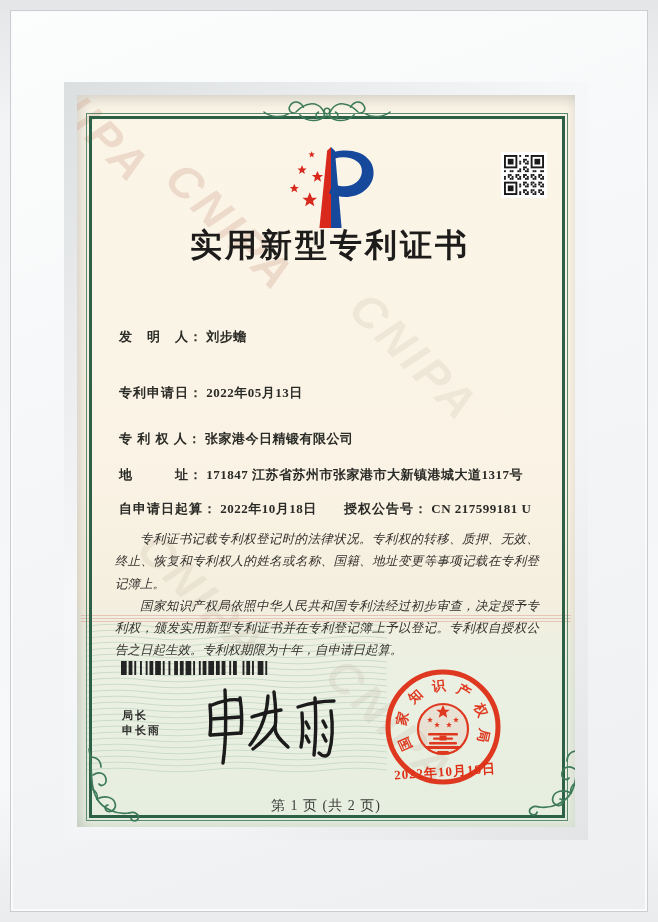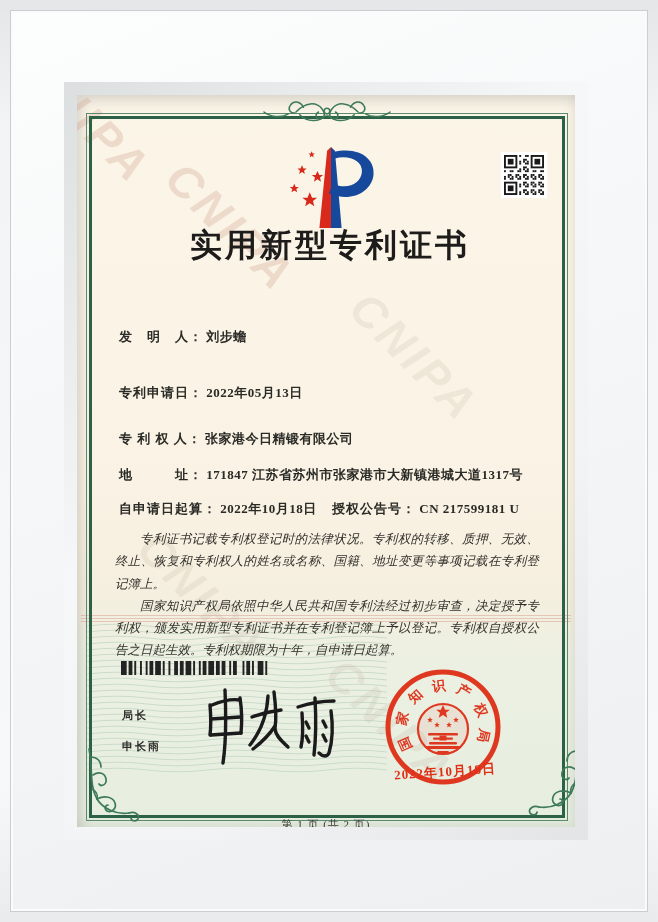--- a/index.html
+++ b/index.html
@@ -40,40 +40,40 @@
   .certno{position:absolute;left:40px;top:52px;font-size:13px;color:#4c4a44;letter-spacing:2px;}
   .logo{position:absolute;left:204px;top:50px;width:100px;height:85px;}
   .qr{position:absolute;left:424px;top:57px;width:46px;height:46px;background:#fff;padding:3px;box-sizing:border-box;}
   .qr svg{width:100%;height:100%;display:block;}
   .title{position:absolute;left:4px;top:129px;width:100%;text-align:center;
     font-size:32px;font-weight:700;color:#1d1c1a;letter-spacing:3px;}
 
   .row{position:absolute;left:42px;width:430px;font-size:13px;color:#2a2a26;white-space:nowrap;}
   .flabel{font-weight:600;letter-spacing:1px;}
   .fvalue{font-weight:600;letter-spacing:.5px;}
-  .second{margin-left:12px;}
+  .second{margin-left:24px;}
 
   .bodytext{position:absolute;left:38px;top:433px;width:424px;font-size:12.5px;line-height:1.78;
     color:#33312c;font-style:italic;text-align:justify;}
   .bodytext p{margin:0;text-indent:2em;}
 
   .barcode{position:absolute;left:44px;top:566px;width:150px;height:14px;}
   .barcode svg{width:100%;height:100%;display:block;fill:#232323;}
 
   .officer{position:absolute;left:45px;top:613px;font-family:"Liberation Sans","DejaVu Sans",sans-serif;
     font-size:11px;color:#2e2e2c;letter-spacing:2px;font-weight:700;}
-  .officer .nm{margin-top:16px;}
+  .officer .nm{margin-top:0;}
   .sign{position:absolute;left:115px;top:586px;width:170px;height:92px;}
 
   .seal{position:absolute;left:306px;top:572px;width:120px;height:120px;opacity:.95;}
   .sealdate{position:absolute;left:300px;top:668px;width:136px;text-align:center;
     font-size:13px;font-weight:700;color:#df2f16;letter-spacing:1px;transform:rotate(-4deg);}
 
   .footer{position:absolute;left:0;top:702px;width:100%;text-align:center;
-    font-size:11px;color:#3a3a35;letter-spacing:1px;margin-top:20px;}
+    font-size:14px;color:#3a3a35;letter-spacing:1px;}
 
   .sealch{font-size:13.5px;font-weight:700;font-family:"Liberation Serif","DejaVu Serif",serif;}
 </style>
 </head>
 <body>
 
 <div class="scene">
   <div class="frame-edge"></div>
   <div class="frame-groove"></div>
   <div class="frame-face"></div>

